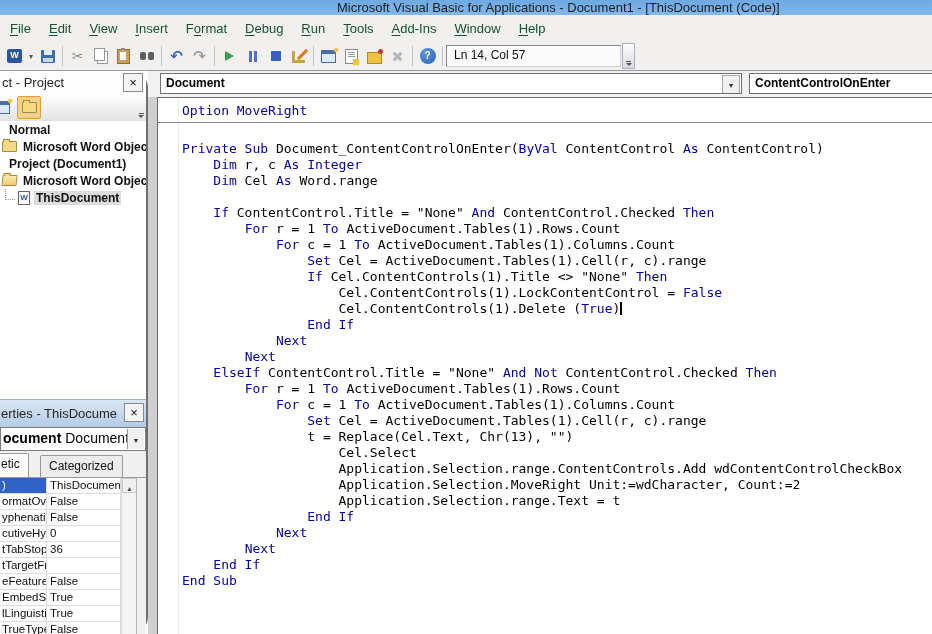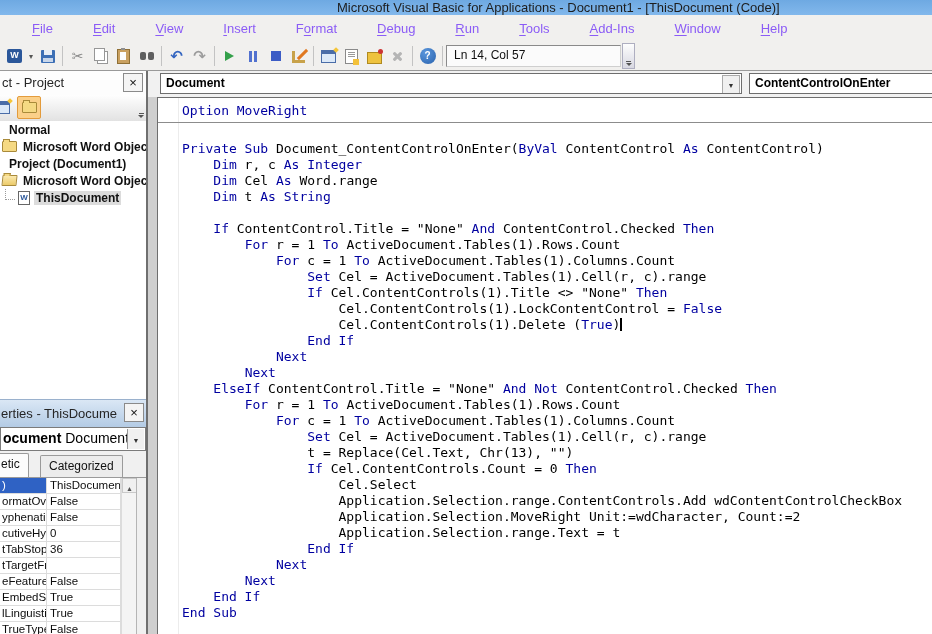--- a/index.html
+++ b/index.html
@@ -7,21 +7,21 @@
   .screen{position:relative;width:932px;height:634px;overflow:hidden;background:#fff;}
 
   
   .titlebar{position:absolute;top:0;left:0;right:0;height:15px;
     background:linear-gradient(#6ea9e2,#82b8ec);overflow:hidden;}
   .titlebar .title{position:absolute;left:337px;top:0px;font-size:13px;color:#1d1d1d;white-space:nowrap;}
 
   
   .menubar{position:absolute;top:15px;left:0;right:0;height:27px;background:#f1f0ee;
     display:flex;align-items:center;padding-left:1px;}
-  .menu-item{padding:0 9px;font-size:13px;color:#8b5cf6;line-height:26px;white-space:nowrap;margin-left:22px;}
+  .menu-item{padding:0 9px;font-size:13px;color:#14532d;line-height:26px;white-space:nowrap;}
   .menu-item u{text-underline-offset:2px;}
 
   
   .toolbar{position:absolute;top:42px;left:0;right:0;height:28px;background:#f1f0ee;
     border-bottom:1px solid #999;display:flex;align-items:center;padding-left:3px;}
   .tb-btn{width:23px;height:22px;display:flex;align-items:center;justify-content:center;position:relative;}
   .tb-sep{width:1px;height:20px;background:#c3c3c3;margin:0 3px;}
   .tb-caret{width:10px;text-align:center;font-size:8px;color:#555;}
   .ln-box{width:166px;height:20px;background:#fbfbfb;border:1px solid #8a8a8a;
     border-right-color:#cfcfcf;border-bottom-color:#cfcfcf;font-size:12px;line-height:19px;
@@ -77,21 +77,21 @@
   .scroll-up-icon::before{content:"\25B2";font-size:7px;color:#555;}
 
   .folder-glyph{display:inline-block;position:relative;width:13px;height:9px;background:#f5d983;border:1px solid #a98a3a;border-radius:1px;flex:none;}
   .folder-glyph::before{content:"";position:absolute;left:0;top:-3px;width:5px;height:2px;background:#f5d983;border:1px solid #a98a3a;border-bottom:none;}
   .folder-glyph.open{background:linear-gradient(#fbe9ae,#eccb6a);transform:skewX(-6deg);}
   .worddoc-glyph{display:inline-block;position:relative;width:10px;height:12px;background:#fff;border:1px solid #666;flex:none;}
   .worddoc-glyph::before{content:"W";position:absolute;left:0;right:0;top:1px;text-align:center;font-size:8px;font-weight:bold;color:#2b579a;}
 
   
   .left-col{position:absolute;top:71px;left:0;width:148px;bottom:0;background:#fff;
-    border-right:2px solid #6f6f6f;box-sizing:border-box;}
+    border-right:2px solid #6f6f6f;box-sizing:border-box;border-radius:17px;}
   .proj-header{position:absolute;top:0;left:0;right:0;height:24px;background:#fdfdfd;border-bottom:1px solid #dadada;}
   .panel-title{position:absolute;left:2px;top:4px;font-size:13px;color:#262626;white-space:nowrap;}
   .close-btn{position:absolute;right:3px;top:2px;width:20px;height:19px;background:#f4f4f4;
     border:1px solid #8a8a8a;font-size:13px;text-align:center;line-height:17px;color:#111;box-sizing:border-box;}
   .proj-toolbar{position:absolute;top:24px;left:0;right:0;height:26px;
     background:linear-gradient(#fefefe,#e2e2e2);border-bottom:1px solid #cfcfcf;overflow:hidden;}
   .pt-btn{position:absolute;top:1px;width:24px;height:23px;display:flex;align-items:center;justify-content:center;}
   .pt-btn.cutoff{left:-10px;}
   .pt-btn.active{left:17px;background:#fbd089;border:1px solid #e39b3c;border-radius:2px;box-sizing:border-box;}
   .pt-overflow{position:absolute;right:2px;bottom:3px;display:flex;flex-direction:column;align-items:center;}
@@ -357,38 +357,36 @@
     </div>
     <div class="code-frame">
       <div class="gutter-line"></div>
       <div class="code-content">
           <div class="code-line"><span class="kw">Option MoveRight</span></div>
           <div class="proc-sep"></div>
           <div class="code-line"></div>
           <div class="code-line"><span class="kw">Private Sub </span><span class="tx">Document_ContentControlOnEnter(</span><span class="kw">ByVal</span><span class="tx"> ContentControl </span><span class="kw">As</span><span class="tx"> ContentControl)</span></div>
           <div class="code-line"><span class="tx">    </span><span class="kw">Dim</span><span class="tx"> r, c </span><span class="kw">As Integer</span></div>
           <div class="code-line"><span class="tx">    </span><span class="kw">Dim</span><span class="tx"> Cel </span><span class="kw">As</span><span class="tx"> Word.range</span></div>
-          <div class="code-line"><span class="tx">    </span><span class="kw">Dim</span><span class="tx"> t </span><span class="kw">As String</span></div>
           <div class="code-line"></div>
           <div class="code-line"><span class="tx">    </span><span class="kw">If</span><span class="tx"> ContentControl.Title = "None" </span><span class="kw">And</span><span class="tx"> ContentControl.Checked </span><span class="kw">Then</span></div>
           <div class="code-line"><span class="tx">        </span><span class="kw">For</span><span class="tx"> r = 1 </span><span class="kw">To</span><span class="tx"> ActiveDocument.Tables(1).Rows.Count</span></div>
           <div class="code-line"><span class="tx">            </span><span class="kw">For</span><span class="tx"> c = 1 </span><span class="kw">To</span><span class="tx"> ActiveDocument.Tables(1).Columns.Count</span></div>
           <div class="code-line"><span class="tx">                </span><span class="kw">Set</span><span class="tx"> Cel = ActiveDocument.Tables(1).Cell(r, c).range</span></div>
           <div class="code-line"><span class="tx">                </span><span class="kw">If</span><span class="tx"> Cel.ContentControls(1).Title &lt;&gt; "None" </span><span class="kw">Then</span></div>
           <div class="code-line"><span class="tx">                    Cel.ContentControls(1).LockContentControl = </span><span class="kw">False</span></div>
           <div class="code-line"><span class="tx">                    Cel.ContentControls(1).Delete (</span><span class="kw">True</span><span class="tx">)</span><span class="caret"></span></div>
           <div class="code-line"><span class="tx">                </span><span class="kw">End If</span></div>
           <div class="code-line"><span class="tx">            </span><span class="kw">Next</span></div>
           <div class="code-line"><span class="tx">        </span><span class="kw">Next</span></div>
           <div class="code-line"><span class="tx">    </span><span class="kw">ElseIf</span><span class="tx"> ContentControl.Title = "None" </span><span class="kw">And Not</span><span class="tx"> ContentControl.Checked </span><span class="kw">Then</span></div>
           <div class="code-line"><span class="tx">        </span><span class="kw">For</span><span class="tx"> r = 1 </span><span class="kw">To</span><span class="tx"> ActiveDocument.Tables(1).Rows.Count</span></div>
           <div class="code-line"><span class="tx">            </span><span class="kw">For</span><span class="tx"> c = 1 </span><span class="kw">To</span><span class="tx"> ActiveDocument.Tables(1).Columns.Count</span></div>
           <div class="code-line"><span class="tx">                </span><span class="kw">Set</span><span class="tx"> Cel = ActiveDocument.Tables(1).Cell(r, c).range</span></div>
           <div class="code-line"><span class="tx">                t = Replace(Cel.Text, Chr(13), "")</span></div>
-          <div class="code-line"><span class="tx">                </span><span class="kw">If</span><span class="tx"> Cel.ContentControls.Count = 0 </span><span class="kw">Then</span></div>
           <div class="code-line"><span class="tx">                    Cel.Select</span></div>
           <div class="code-line"><span class="tx">                    Application.Selection.range.ContentControls.Add wdContentControlCheckBox</span></div>
           <div class="code-line"><span class="tx">                    Application.Selection.MoveRight Unit:=wdCharacter, Count:=2</span></div>
           <div class="code-line"><span class="tx">                    Application.Selection.range.Text = t</span></div>
           <div class="code-line"><span class="tx">                </span><span class="kw">End If</span></div>
           <div class="code-line"><span class="tx">            </span><span class="kw">Next</span></div>
           <div class="code-line"><span class="tx">        </span><span class="kw">Next</span></div>
           <div class="code-line"><span class="tx">    </span><span class="kw">End If</span></div>
           <div class="code-line"><span class="kw">End Sub</span></div>
         </div>

